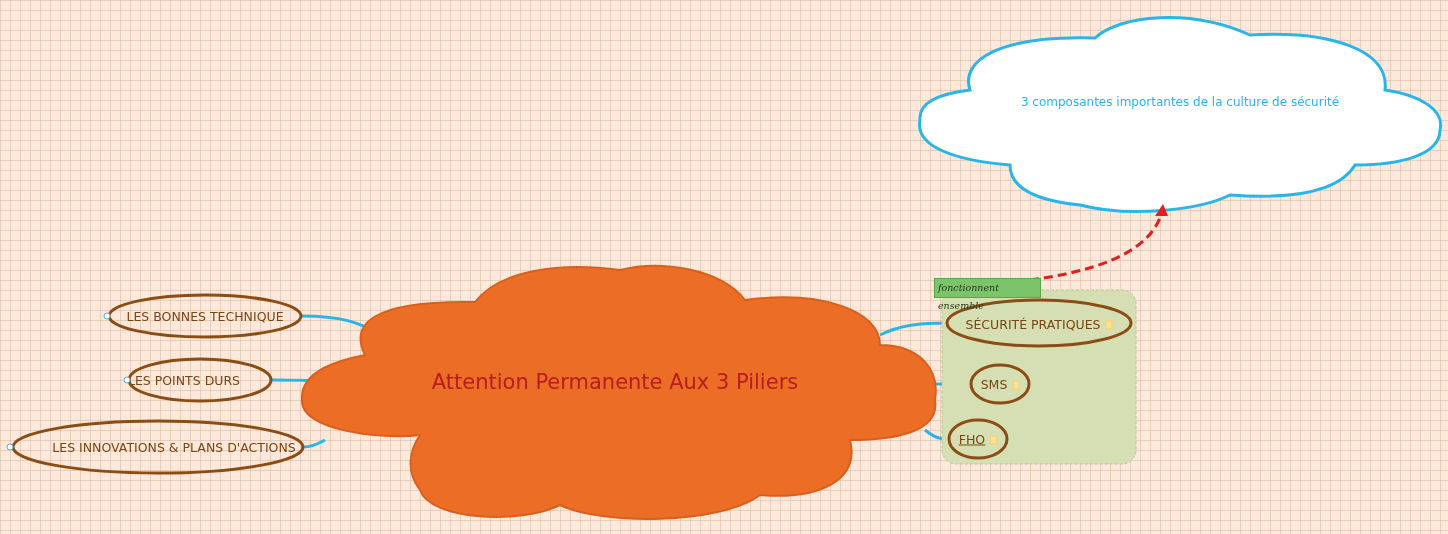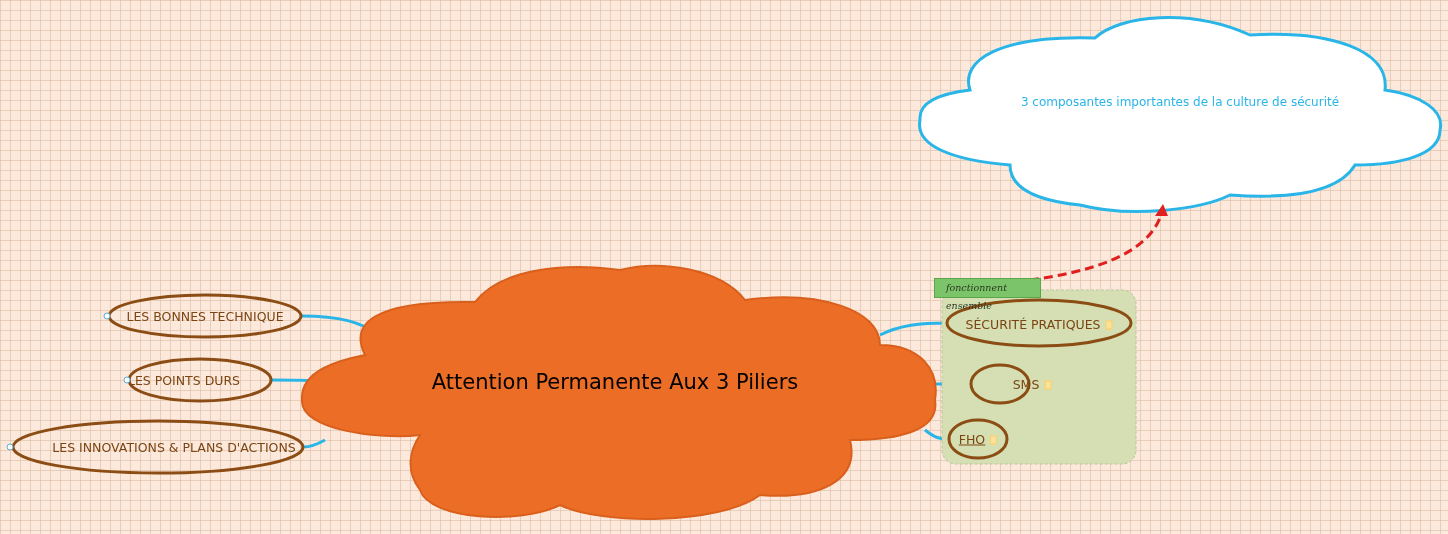--- a/index.html
+++ b/index.html
@@ -6,24 +6,24 @@
   body{width:1448px;height:534px;overflow:hidden;position:relative;
     background-color:#fde9dc;
     background-image:
       linear-gradient(to right, rgba(215,185,160,0.55) 1px, transparent 1px),
       linear-gradient(to bottom, rgba(215,185,160,0.55) 1px, transparent 1px);
     background-size:10px 10px;
     font-family:"DejaVu Sans","Liberation Sans",sans-serif;}
   svg.canvas{position:absolute;left:0;top:0;}
   .lbl{position:absolute;white-space:nowrap;transform:translate(-50%,-50%);}
   .topic{font-size:12.5px;color:#7a4512;}
-  .central{font-size:21px;color:#000000;}
+  .central{font-size:21px;color:#b91c1c;}
   .callout-text{font-size:12px;color:#29b5e8;}
   .note-icon{display:inline-block;width:7px;height:9px;background:#fbe29a;margin-left:5px;vertical-align:-1px;border:1px solid #f3cf6a;box-sizing:border-box;}
-  .boundary-label{position:absolute;left:934px;top:278px;width:107px;height:20px;background:#7cc46a;border:1px solid #5aa64a;box-sizing:border-box;font-size:9.5px;font-style:italic;color:#2a3a20;line-height:18px;padding-left:11px;font-family:"DejaVu Serif",serif;}
+  .boundary-label{position:absolute;left:934px;top:278px;width:107px;height:20px;background:#7cc46a;border:1px solid #5aa64a;box-sizing:border-box;font-size:9.5px;font-style:italic;color:#2a3a20;line-height:18px;padding-left:3px;font-family:"DejaVu Serif",serif;}
   .collapse{position:absolute;width:5px;height:5px;border:1px solid #5aaee0;border-radius:50%;background:#fff;transform:translate(-50%,-50%);}
 </style>
 </head>
 <body>
 
 <svg class="canvas" width="1448" height="534">
 
   <path d="M302,316 C340,316 360,322 380,335" stroke="#29b5e8" stroke-width="3" fill="none"></path>
   <path d="M272,380 C300,380 315,380 330,382" stroke="#29b5e8" stroke-width="3" fill="none"></path>
   <path d="M303,447 C312,447 318,444 325,440" stroke="#29b5e8" stroke-width="3" fill="none"></path>
@@ -60,18 +60,18 @@
 
 <div class="lbl topic" style="left:205px;top:316px;">LES BONNES TECHNIQUE</div>
 <div class="lbl topic" style="left:184px;top:380px;">LES POINTS DURS</div>
 <div class="lbl topic" style="left:158px;top:447px;margin-left:16px;">LES INNOVATIONS &amp; PLANS D'ACTIONS</div>
 
 <div class="collapse" style="left:107px;top:316px;"></div>
 <div class="collapse" style="left:127px;top:380px;"></div>
 <div class="collapse" style="left:10px;top:447px;"></div>
 
 <div class="lbl topic" style="left:1039px;top:324px;"><span>SÉCURITÉ PRATIQUES</span><span class="note-icon"></span></div>
-<div class="lbl topic" style="left:1000px;top:384px;margin-left:32px;"><span>SMS</span><span class="note-icon"></span></div>
+<div class="lbl topic" style="left:1000px;top:384px;"><span>SMS</span><span class="note-icon"></span></div>
 <div class="lbl topic" style="left:978px;top:439px;text-decoration:underline;"><span>FHO</span><span class="note-icon"></span></div>
 
 <div class="boundary-label">fonctionnent ensemble</div>
 
 <div class="lbl callout-text" style="left:1180px;top:102px;">3 composantes importantes de la culture de sécurité</div>
 
 </body></html>

